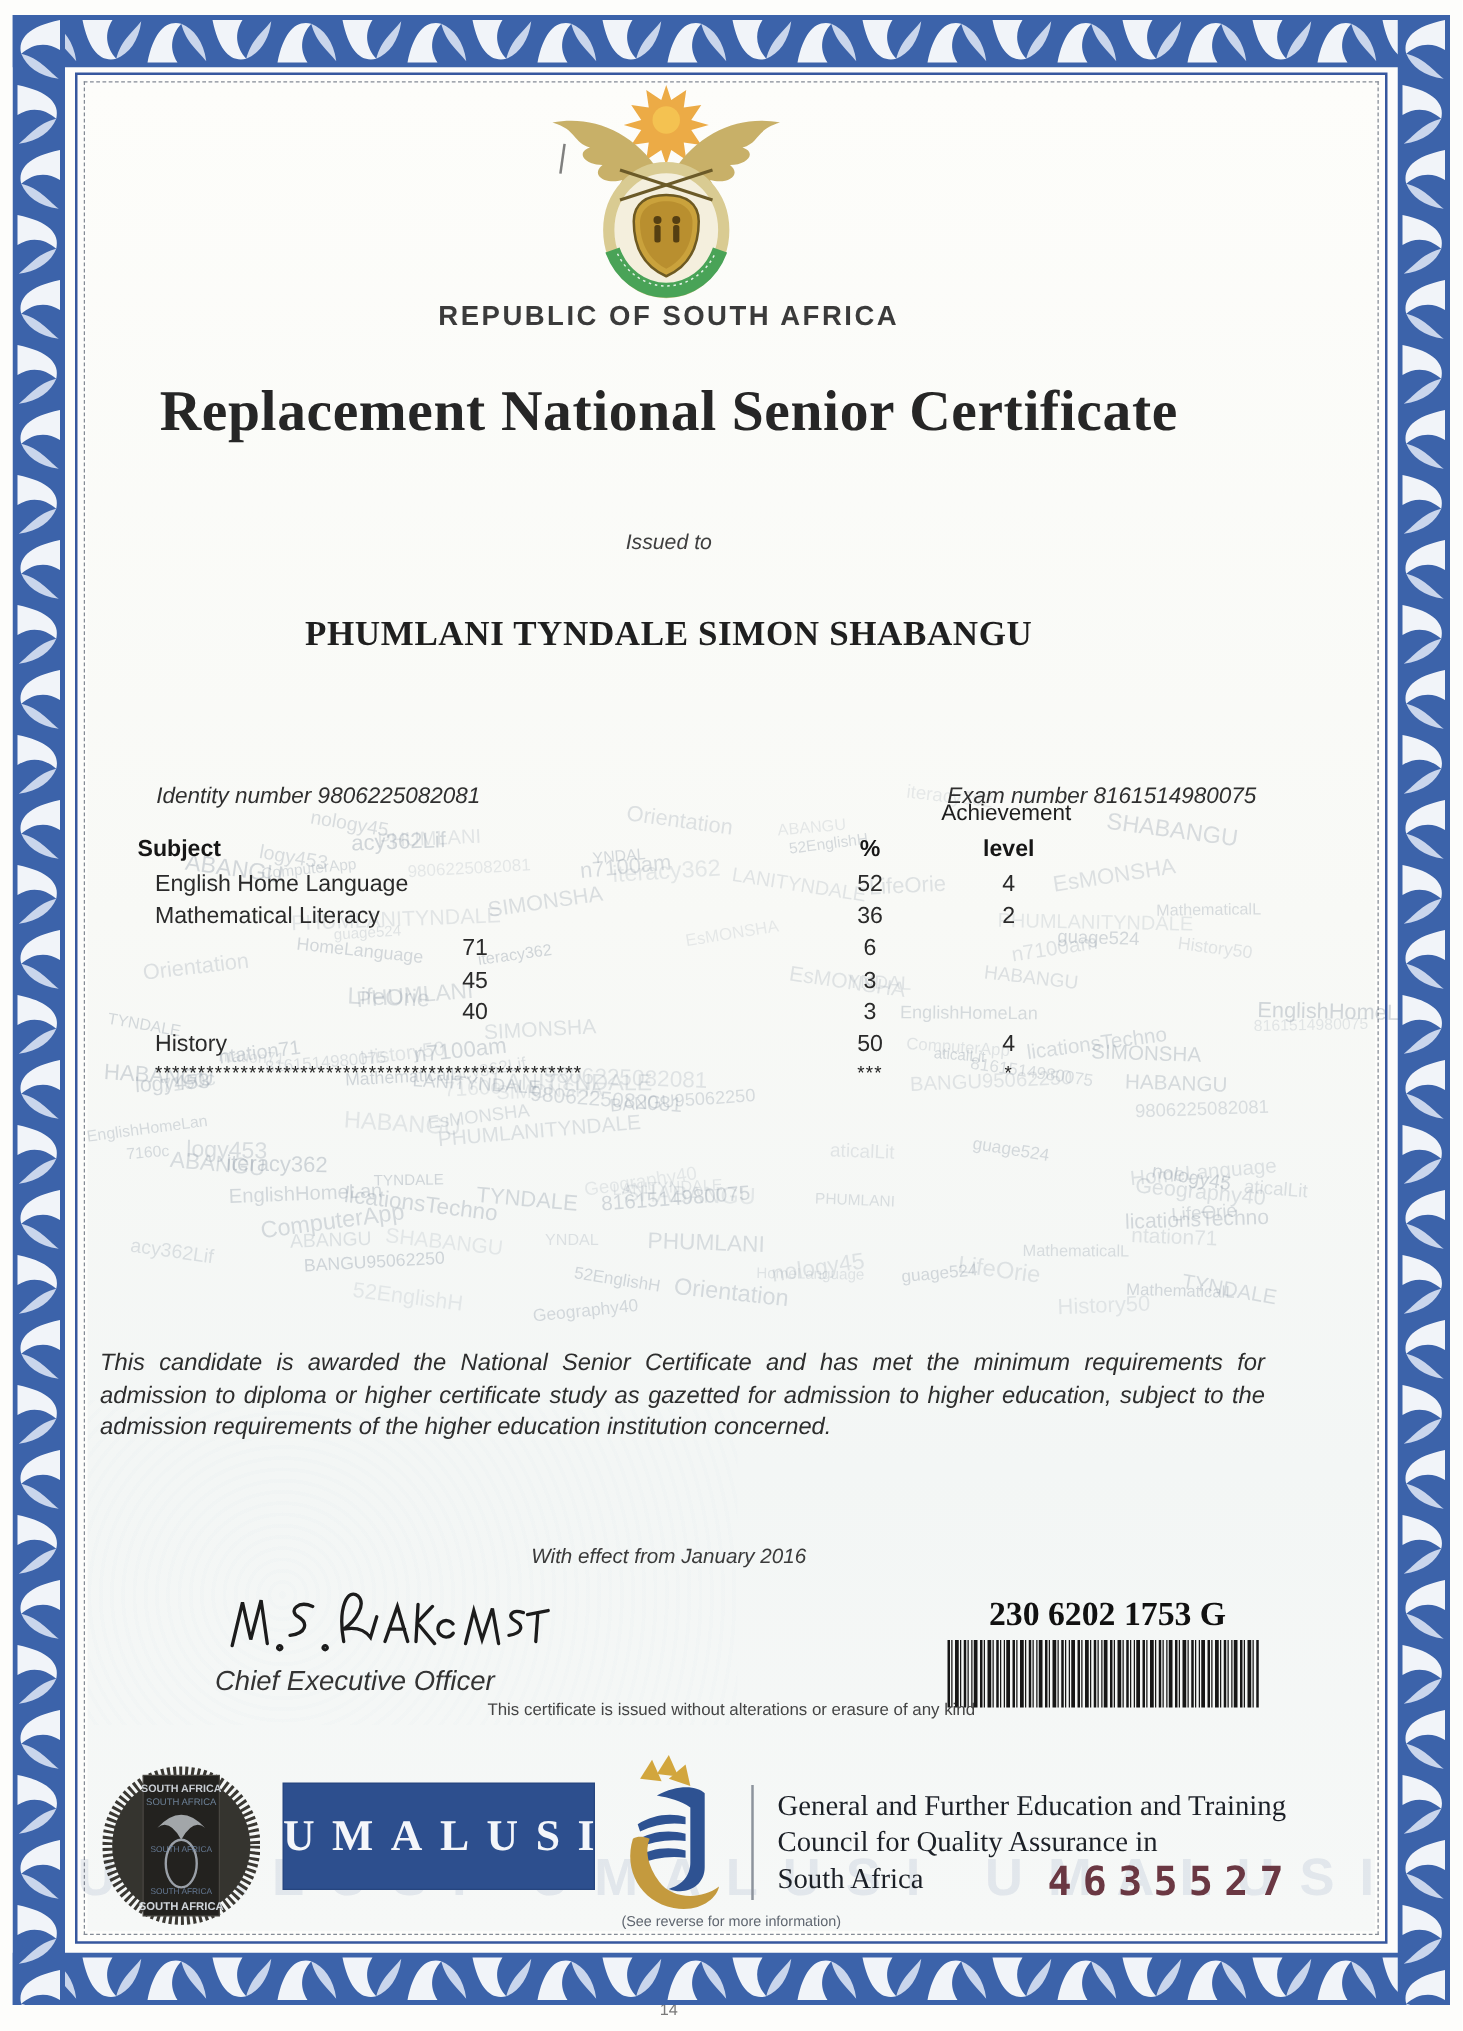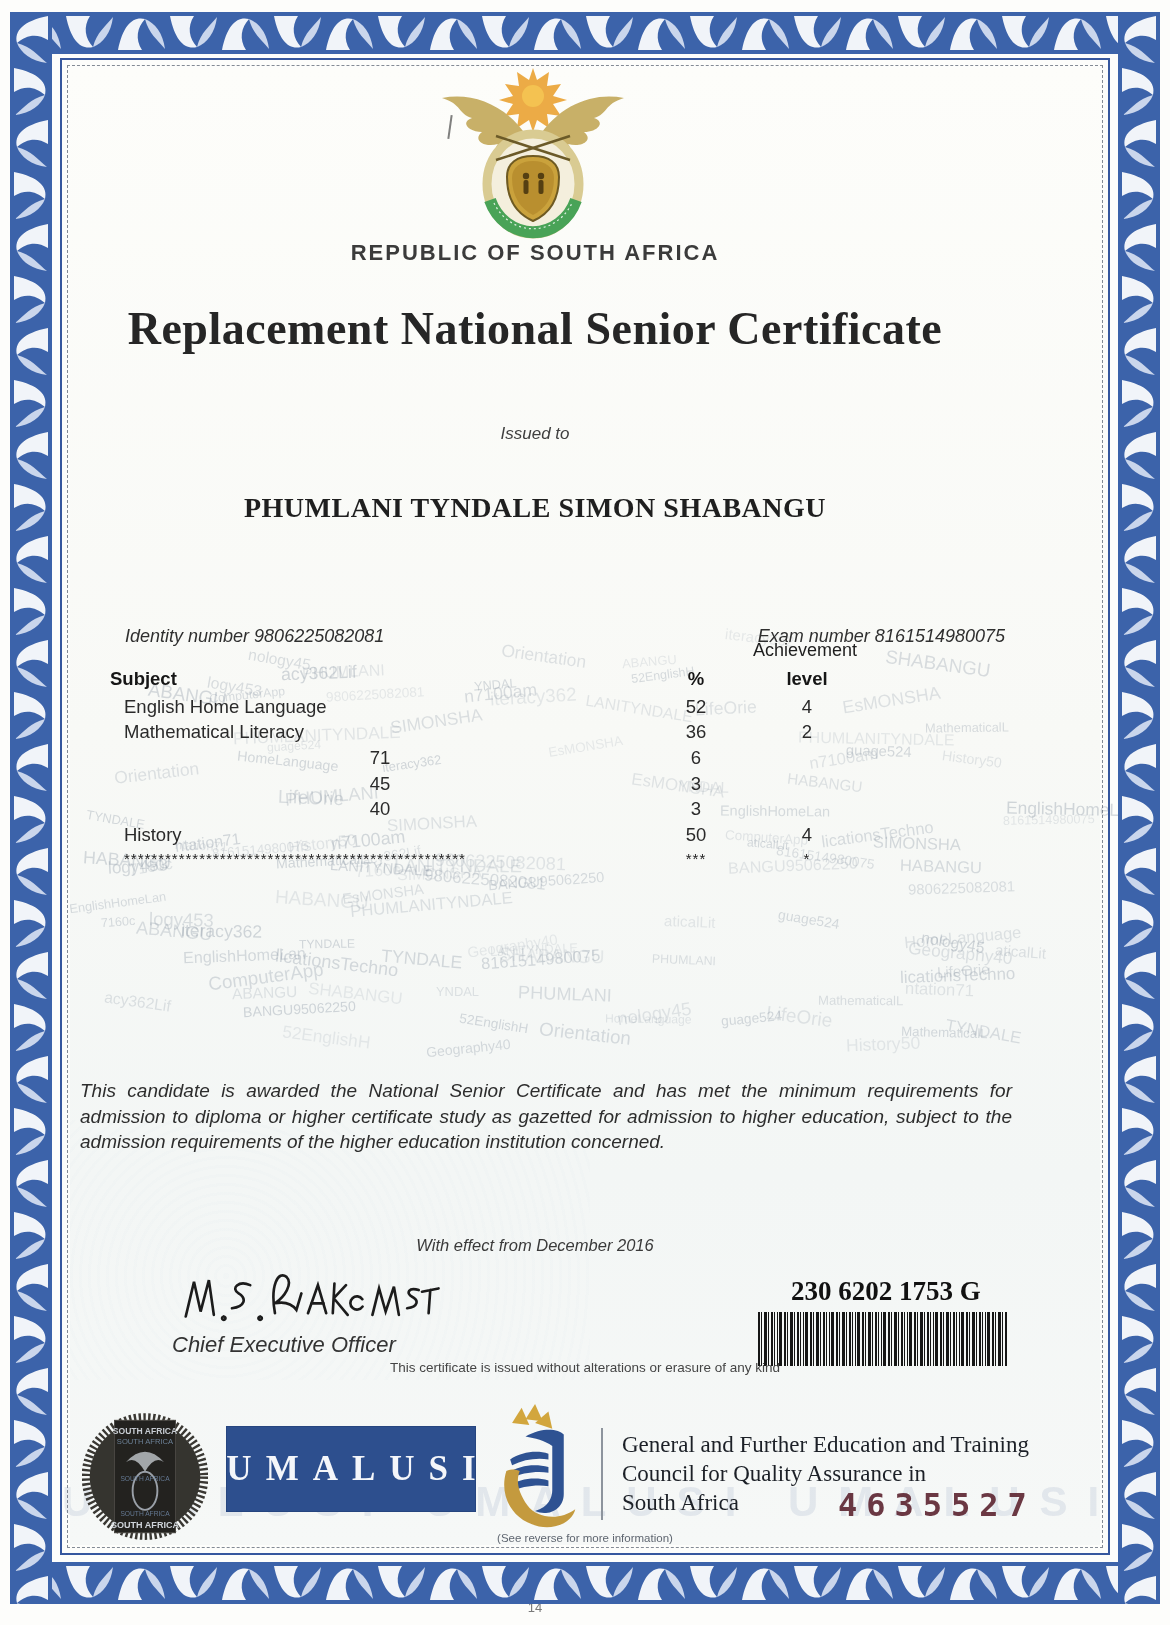--- a/index.html
+++ b/index.html
@@ -490,21 +490,21 @@
         <span class="c3">4</span>
       </div>
       <div class="rrow term">
         <span class="c1 ind">**************************************************</span>
         <span class="c2">***</span>
         <span class="c3">*</span>
       </div>
     </div>
 
     <div class="statement">This candidate is awarded the National Senior Certificate and has met the minimum requirements for admission to diploma or higher certificate study as gazetted for admission to higher education, subject to the admission requirements of the higher education institution concerned.</div>
-    <div class="effect">With effect from December 2016</div>
+    <div class="effect">With effect from January 2016</div>
 
     <svg class="sig" width="280" height="76" viewBox="0 0 320 92" aria-label="M. S. Rakometsi">
       <path d="M12,66 L22,24 L30,60 L40,22 L46,64 M58,66 a2,2 0 1 0 .1,0 M90,28 C76,22 66,32 76,38 C86,44 84,54 68,56 M102,66 a2,2 0 1 0 .1,0
                M120,62 C114,28 124,10 134,18 C142,26 132,42 120,50 C130,48 140,50 146,58 L152,38
                M160,62 L172,28 L182,62 M164,50 L179,50
                M192,26 L190,62 M191,44 L206,28 M193,46 L208,64
                M226,54 a8,8 0 1 1 -.2,-9
                M238,64 L246,32 L254,60 L264,30 L270,64
                M294,34 C282,30 278,38 286,42 C294,46 294,54 280,56
                M298,36 L318,32 M308,34 L306,62" stroke="#1c1c1c" stroke-width="3.2" fill="none" stroke-linecap="round"></path>

